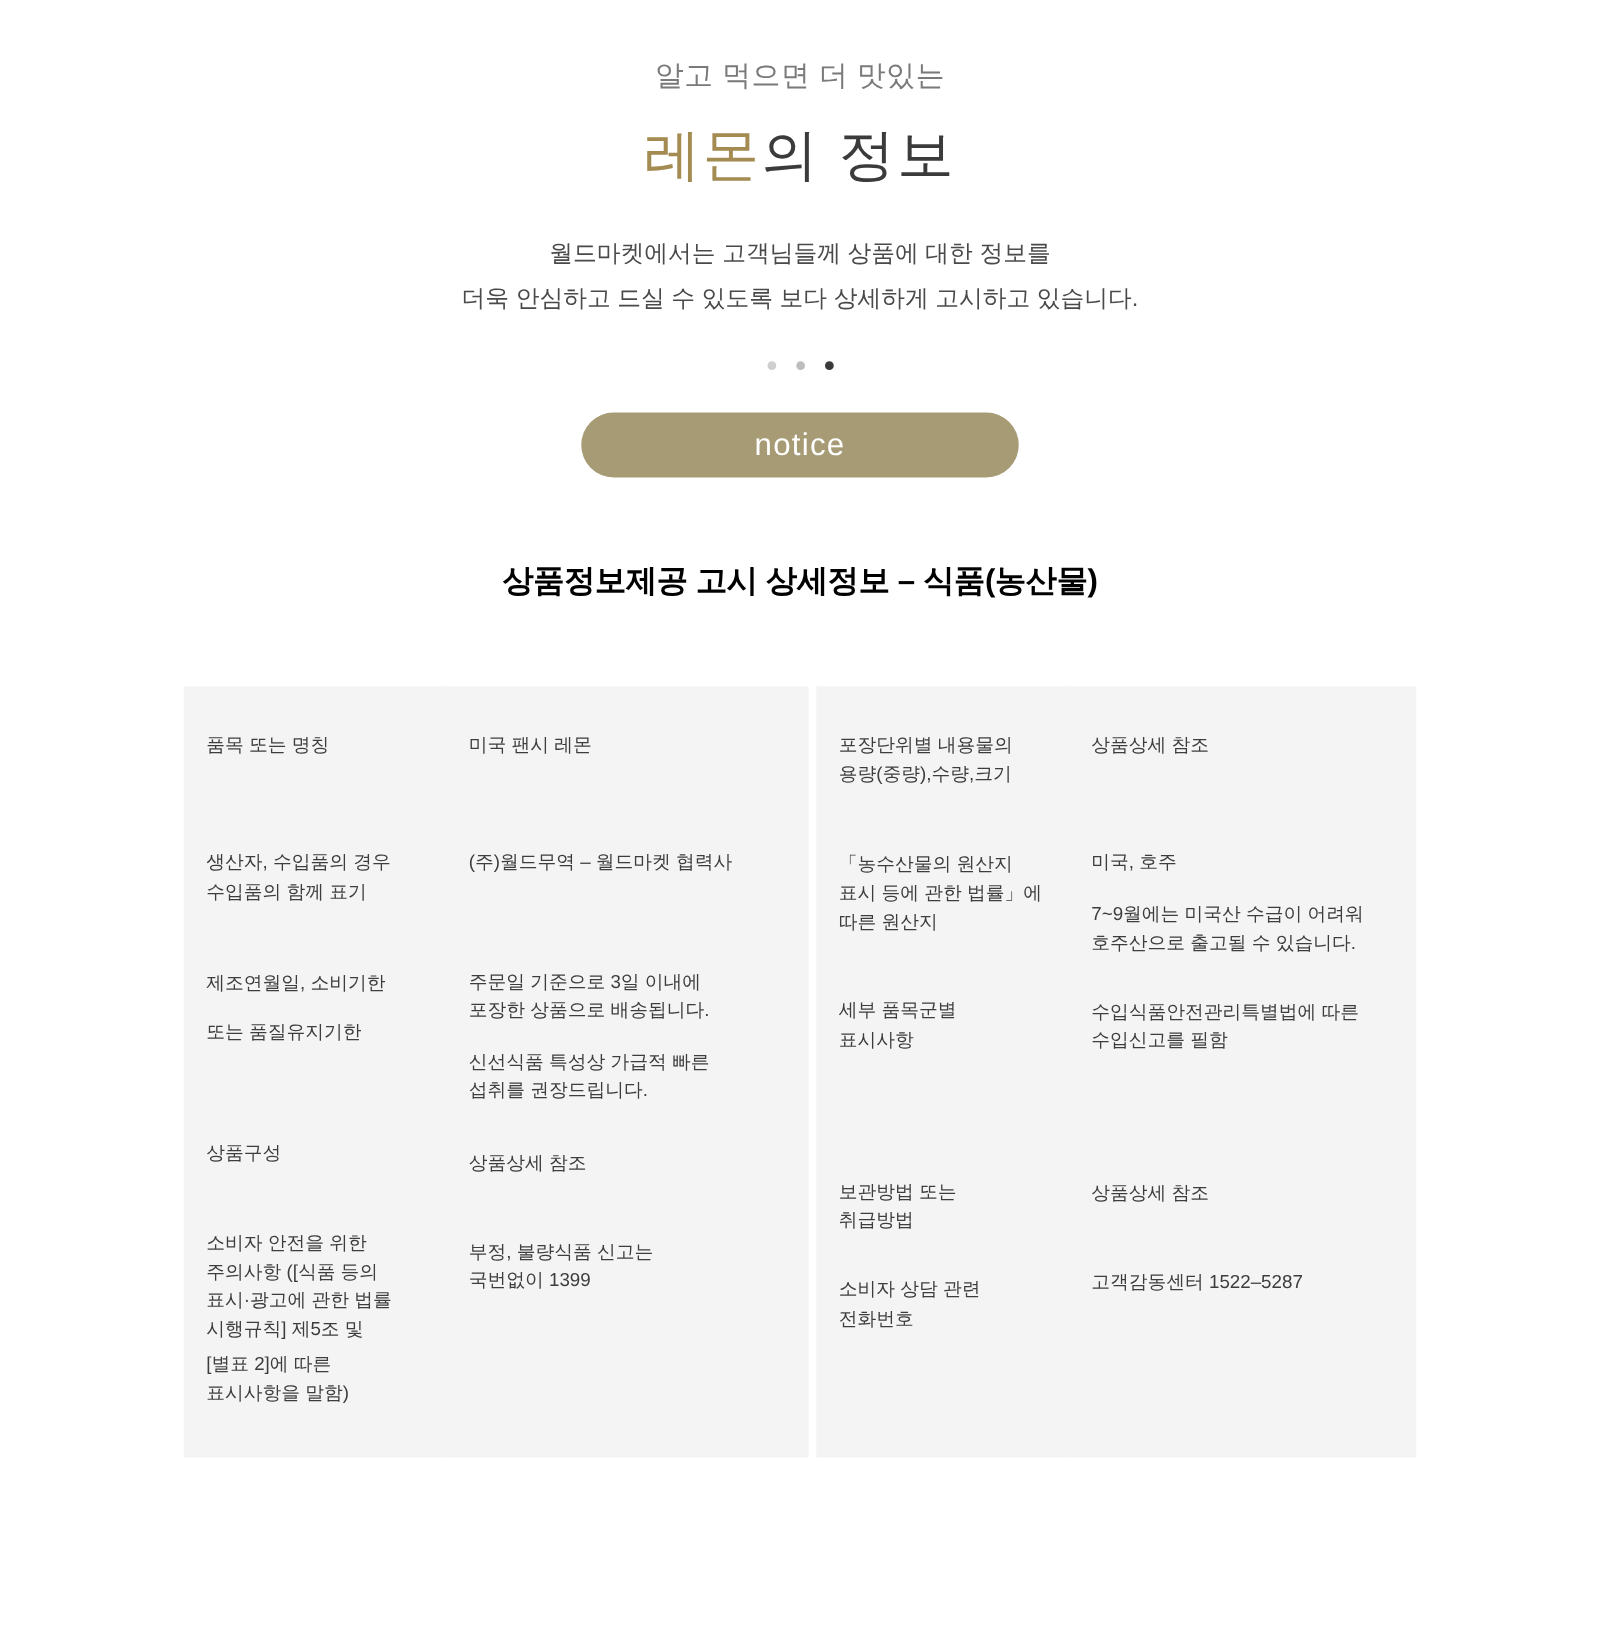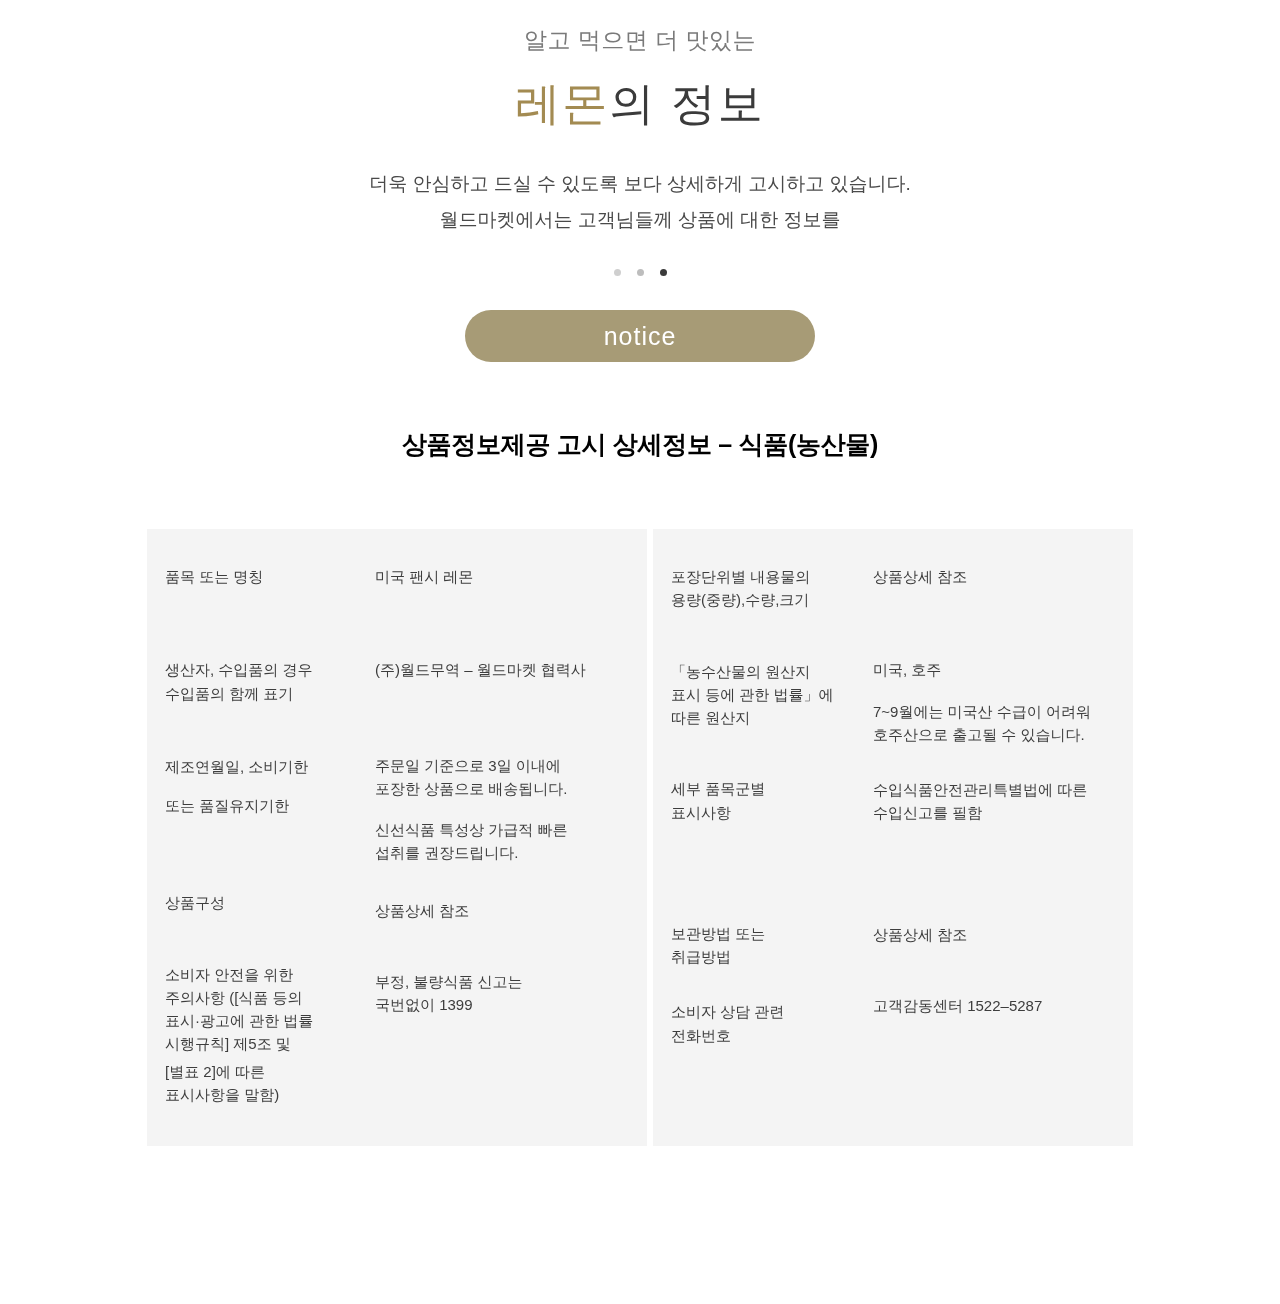--- a/index.html
+++ b/index.html
@@ -11,21 +11,21 @@
     width: 1280px;
     min-height: 1304px;
     font-family: "Liberation Sans", "DejaVu Sans", sans-serif;
     color: #333333;
     -webkit-font-smoothing: antialiased;
   }
   .page {
     width: 1280px;
     position: relative;
     margin: 0 auto;
-    padding-top: 24px;
+    padding-top: 44px;
     box-sizing: border-box;
   }
 
   
   .hero {
     text-align: center;
   }
   .hero-sub {
     font-size: 23px;
     color: #7a7a7a;
@@ -145,22 +145,22 @@
 </style>
 </head>
 <body>
 
 <div class="page">
 
   <div class="hero">
     <div class="hero-sub">알고 먹으면 더 맛있는</div>
     <div class="hero-title"><span class="accent">레몬</span><span>의  정보</span></div>
     <div class="hero-desc">
+      <span class="line">월드마켓에서는 고객님들께 상품에 대한 정보를</span>
       <span class="line">더욱 안심하고 드실 수 있도록 보다 상세하게 고시하고 있습니다.</span>
-      <span class="line">월드마켓에서는 고객님들께 상품에 대한 정보를</span>
     </div>
 
     <div class="dots">
       <span class="dot"></span>
       <span class="dot mid"></span>
       <span class="dot active"></span>
     </div>
 
     <div class="notice-btn-wrap">
       <button class="notice-btn">notice</button>

